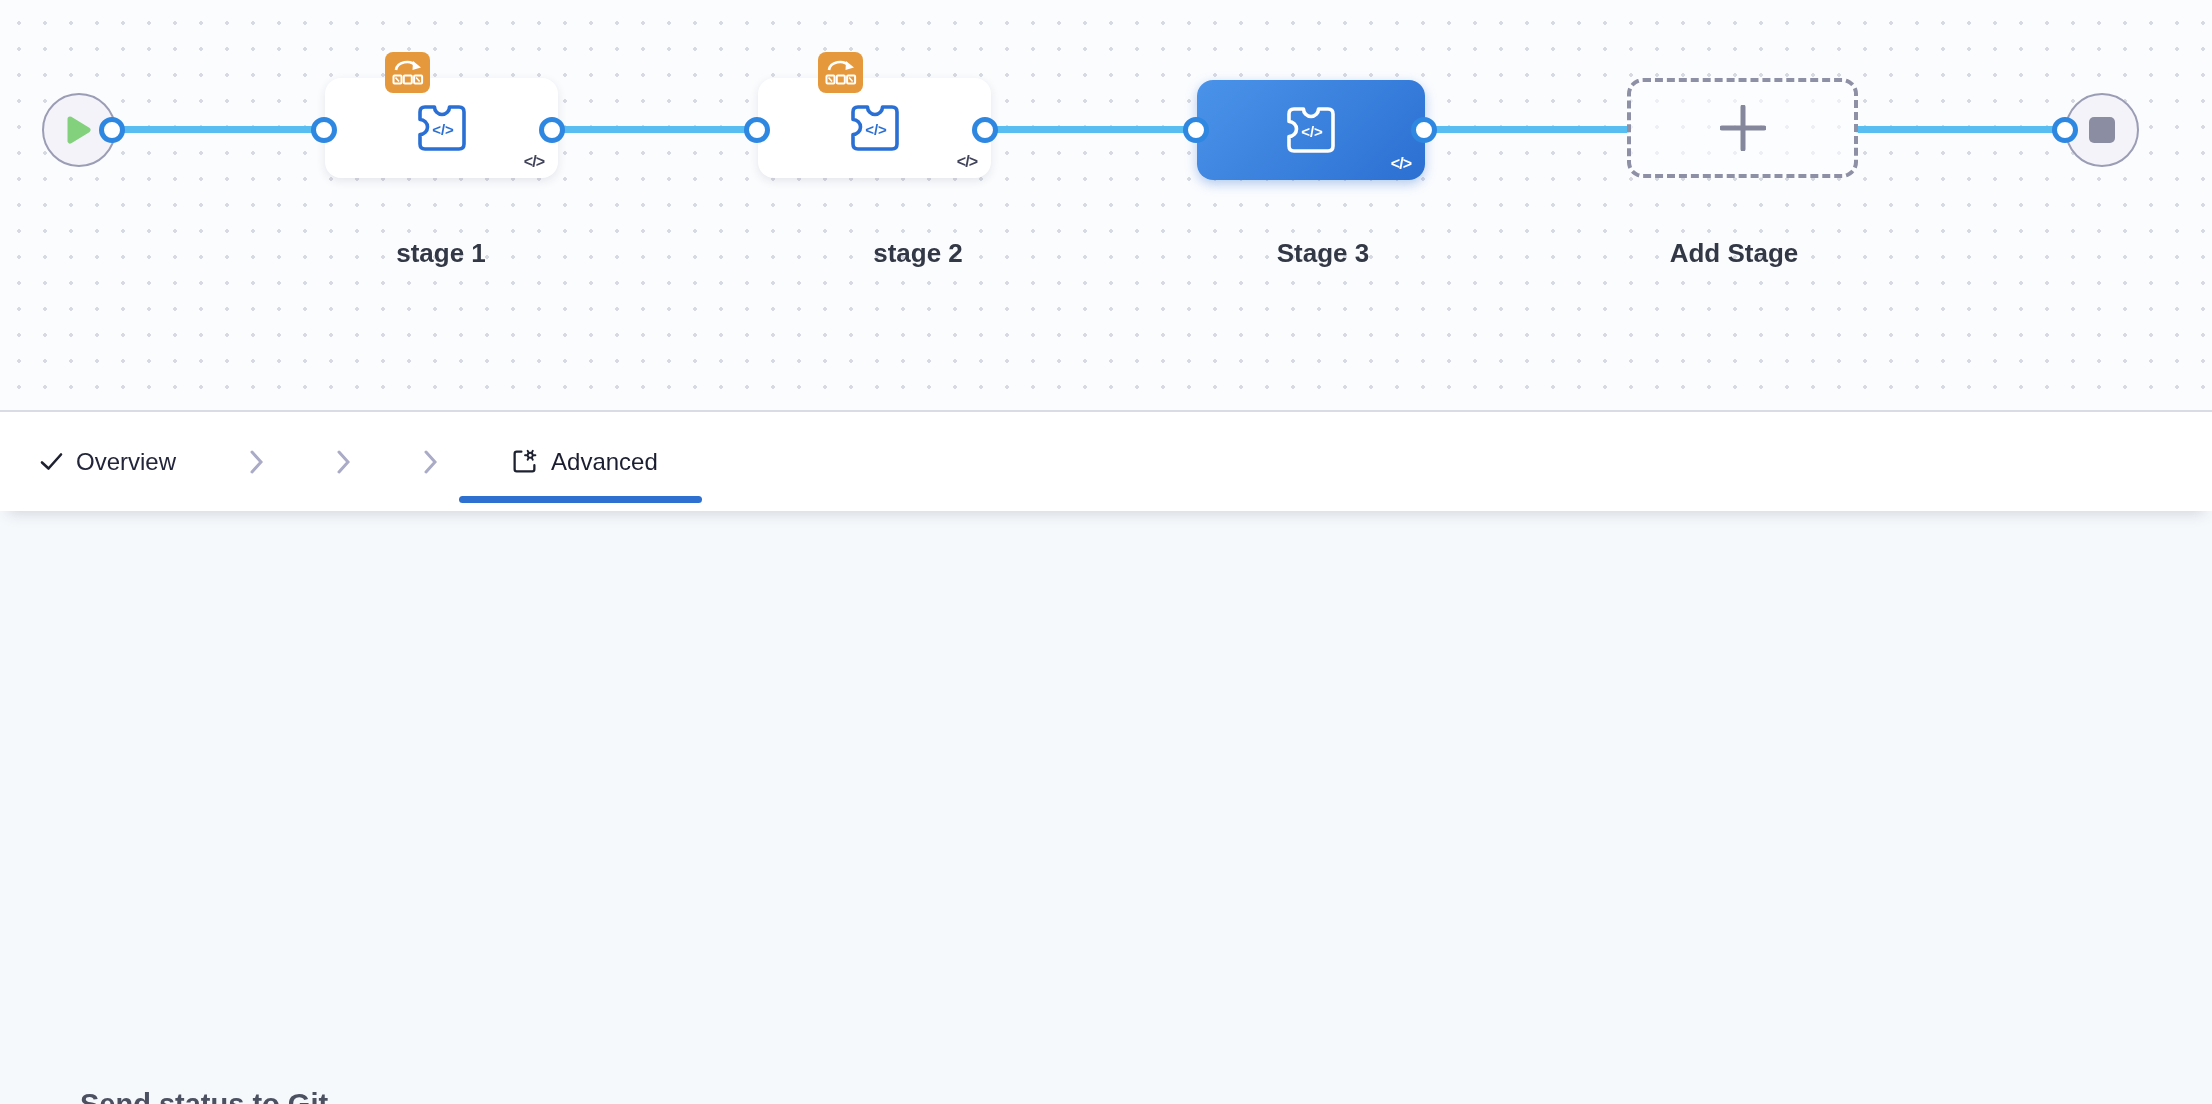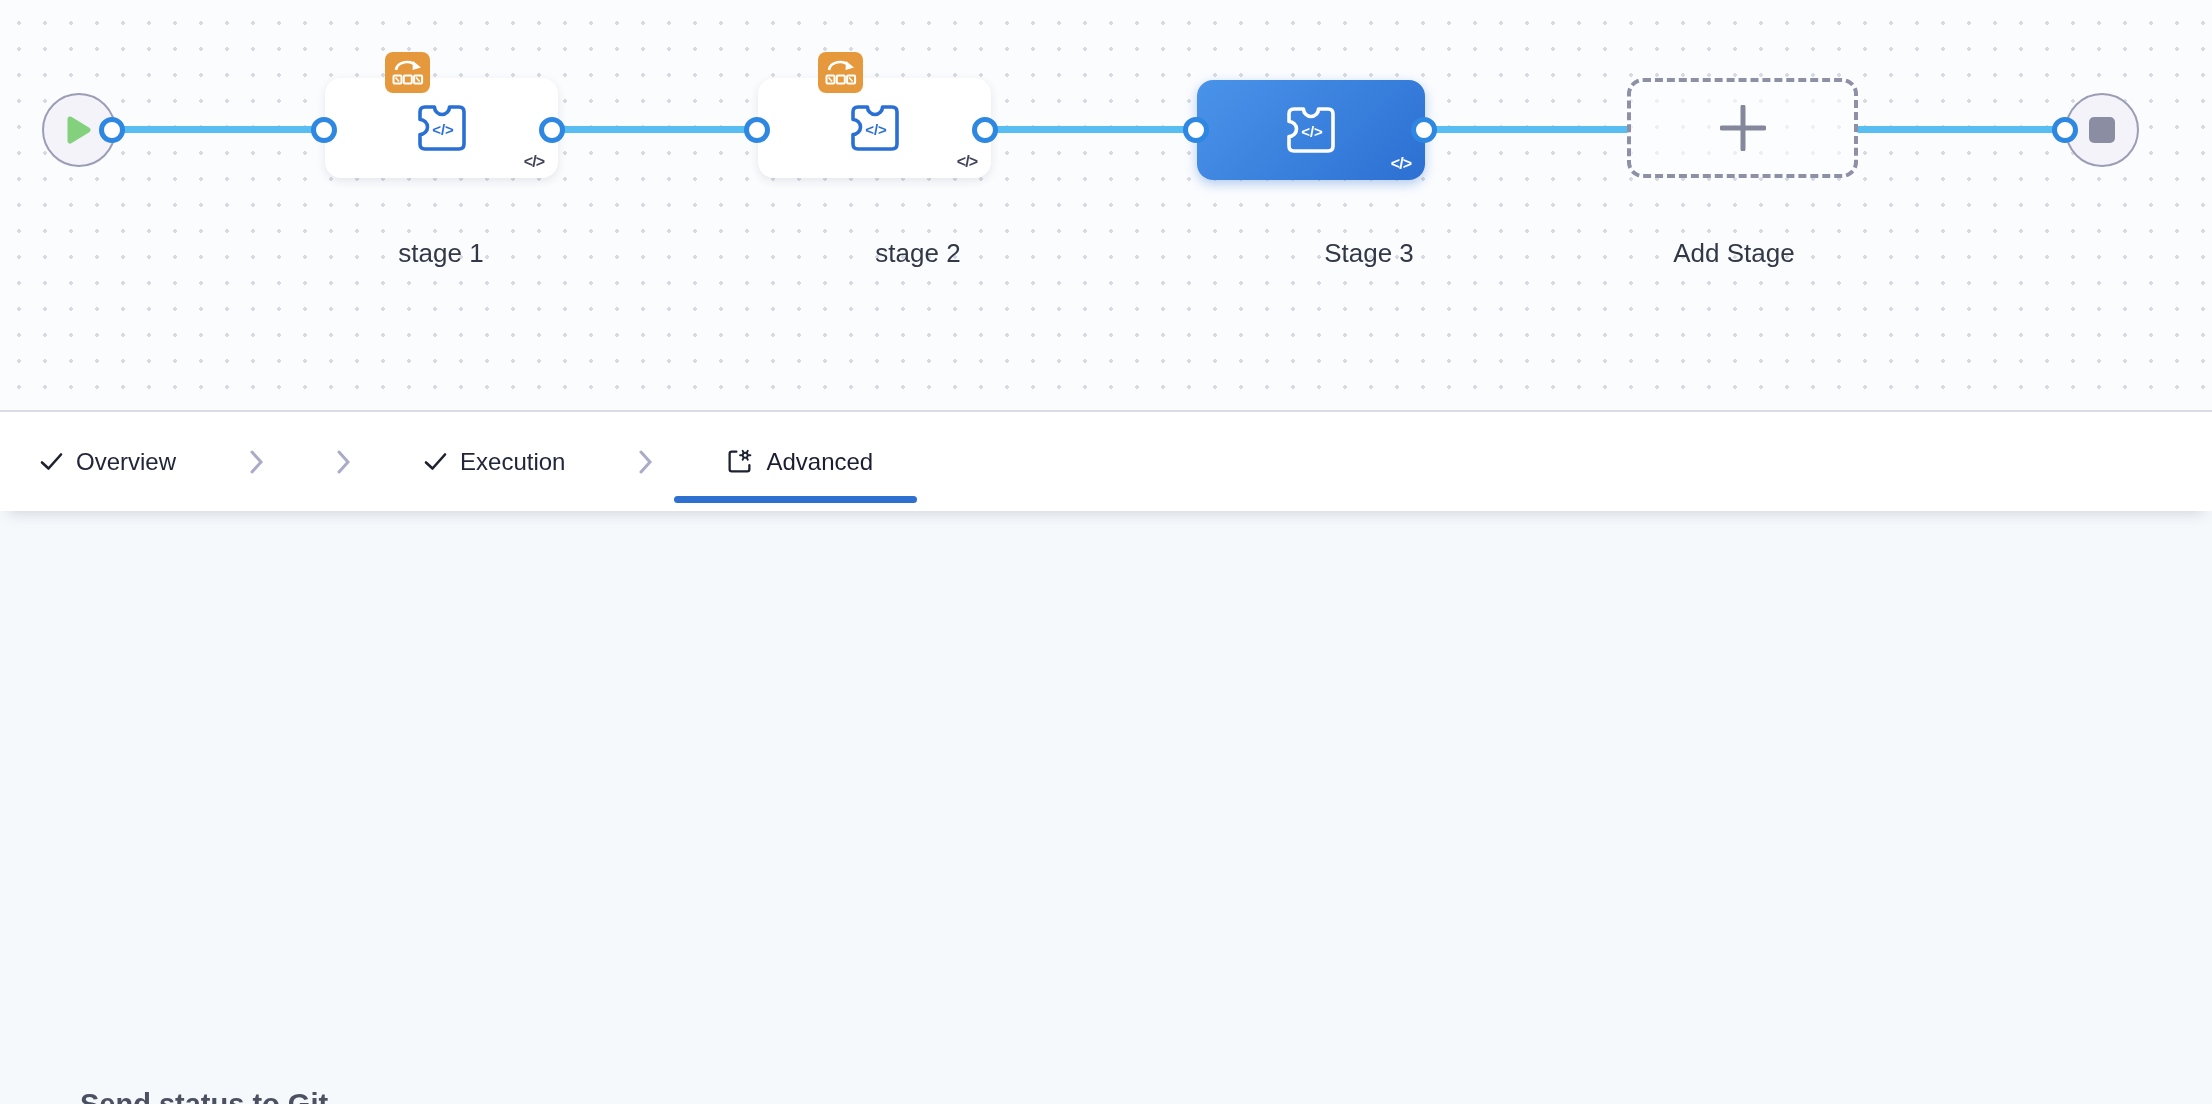--- a/index.html
+++ b/index.html
@@ -43,21 +43,21 @@
     position:absolute; left:60px; top:-26px; width:45px; height:41px; border-radius:8px;
     background:#e6993c; z-index:5; display:flex; align-items:center; justify-content:center;
   }
   .add-stage {
     position:absolute; left:1627px; top:78px; width:231px; height:100px; border-radius:16px;
     border:4px dashed #8e91a6; background:rgba(252,253,255,.6); z-index:3;
     display:flex; align-items:center; justify-content:center;
   }
   .node-label {
     position:absolute; top:238px; width:260px; text-align:center;
-    font-size:26px; color:#333846; z-index:2;
+    font-size:26px; color:#333846; z-index:2;font-weight:bold;
   }
 
   
   .tabbar {
     position:absolute; left:0; top:410px; width:2212px; height:101px;
     background:#ffffff; border-top:2px solid #d9dce4;
     box-shadow:0 10px 14px -8px rgba(40,41,61,.18);
     display:flex; align-items:center; gap:74px; padding-left:40px; z-index:6;
   }
   .tab { position:relative; height:82px; display:flex; align-items:center; gap:13px;
@@ -150,21 +150,21 @@
       <path d="M23 2 V44 M2 23 H44" stroke="#85889c" stroke-width="5" stroke-linecap="round"></path>
     </svg>
   </div>
 
   <div class="endpoint" style="left:2065px">
     <div class="stop-square"></div>
   </div>
 
   <div class="node-label" style="left:311px">stage 1</div>
   <div class="node-label" style="left:788px">stage 2</div>
-  <div class="node-label" style="left:1239px">Stage 3</div>
+  <div class="node-label" style="left:1193px">Stage 3</div>
   <div class="node-label" style="left:1604px">Add Stage</div>
 </div>
 
 <div class="tabbar">
 
   <div class="tab">
     <svg width="23" height="19" viewBox="0 0 23 19">
       <path d="M2 10.5 L8.5 16.5 L21 2.5" fill="none" stroke="#1d2130" stroke-width="2.6" stroke-linecap="round" stroke-linejoin="round"></path>
     </svg>
     <span>Overview</span>
@@ -176,26 +176,20 @@
       </svg>
   </div>
 
 
   <div class="tab-sep">
     <svg width="13" height="24" viewBox="0 0 13 24">
         <path d="M2 2 L11 12 L2 22" fill="none" stroke="#a9abc7" stroke-width="3" stroke-linecap="round"></path>
       </svg>
   </div>
 
-  <div class="tab">
-    <svg width="23" height="19" viewBox="0 0 23 19">
-      <path d="M2 10.5 L8.5 16.5 L21 2.5" fill="none" stroke="#1d2130" stroke-width="2.6" stroke-linecap="round" stroke-linejoin="round"></path>
-    </svg>
-    <span>Execution</span>
-  </div>
 
   <div class="tab-sep">
     <svg width="13" height="24" viewBox="0 0 13 24">
         <path d="M2 2 L11 12 L2 22" fill="none" stroke="#a9abc7" stroke-width="3" stroke-linecap="round"></path>
       </svg>
   </div>
 
   <div class="tab active">
     <svg width="27" height="27" viewBox="0 0 26 26">
       <path d="M10 3.5 H5.5 Q3.5 3.5 3.5 5.5 V20.5 Q3.5 22.5 5.5 22.5 H20.5 Q22.5 22.5 22.5 20.5 V16.5" fill="none" stroke="#1d2130" stroke-width="2.2" stroke-linecap="round"></path>

